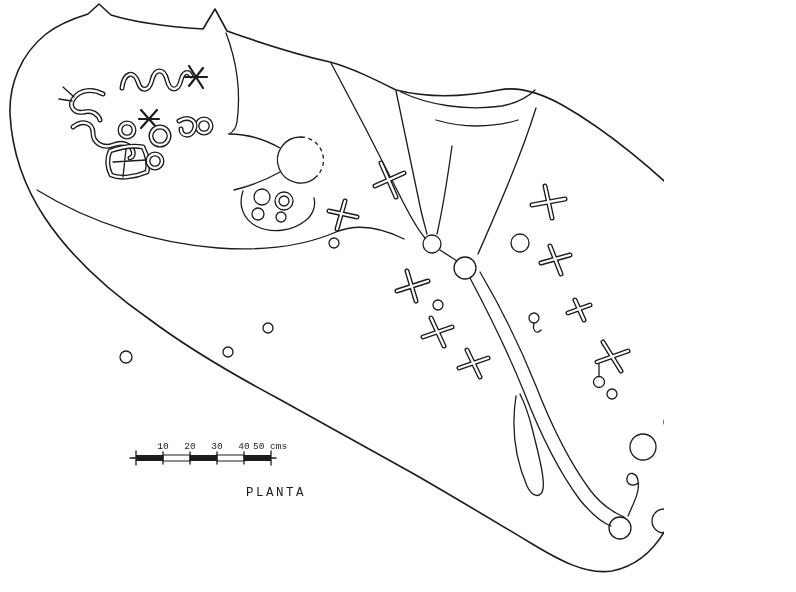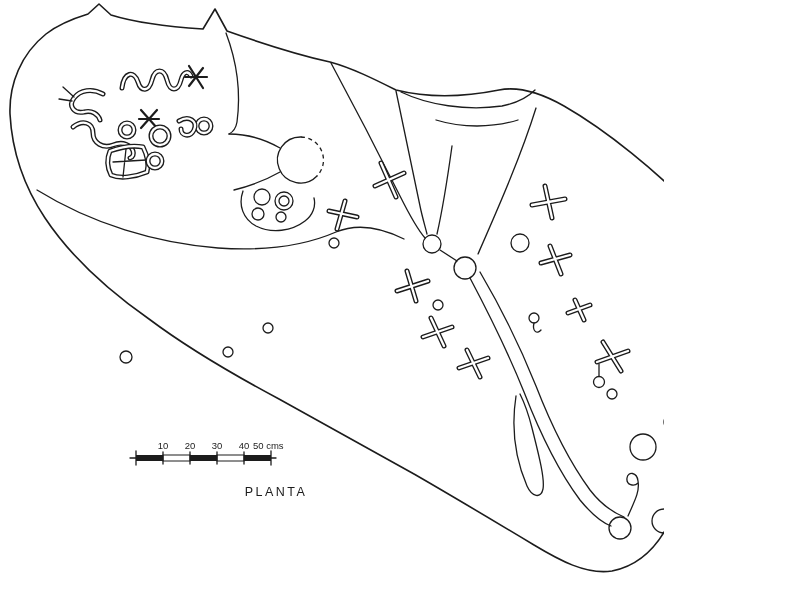--- a/index.html
+++ b/index.html
@@ -1,19 +1,19 @@
 <!DOCTYPE html>
 <html><head>
 <meta charset="utf-8">
 <style>
   html,body { margin:0; padding:0; background:#ffffff; }
   .page {
     position:relative; width:664px; height:592px;
     background:#ffffff; overflow:hidden;
-    font-family:Liberation Sans, sans-serif;
+    font-family:Liberation Mono, monospace;
   }
   svg { display:block; }
   .outline   { fill:none; stroke:#1c1c1c; stroke-width:1.6; stroke-linejoin:round; }
   .thin      { fill:none; stroke:#1c1c1c; stroke-width:1.3; stroke-linecap:round; }
   .hollow    { fill:none; stroke:#1c1c1c; stroke-width:5;   stroke-linecap:round; stroke-linejoin:round; }
   .hollow-inner { fill:none; stroke:#ffffff; stroke-width:2.3; stroke-linecap:round; stroke-linejoin:round; }
   .solidstroke  { fill:none; stroke:#1c1c1c; stroke-width:2.2; stroke-linecap:round; }
   .dashed    { fill:none; stroke:#1c1c1c; stroke-width:1.3; stroke-dasharray:4 3.5; }
   .fillseg   { fill:#1c1c1c; }
   .openseg   { fill:#ffffff; stroke:#1c1c1c; stroke-width:1; }

